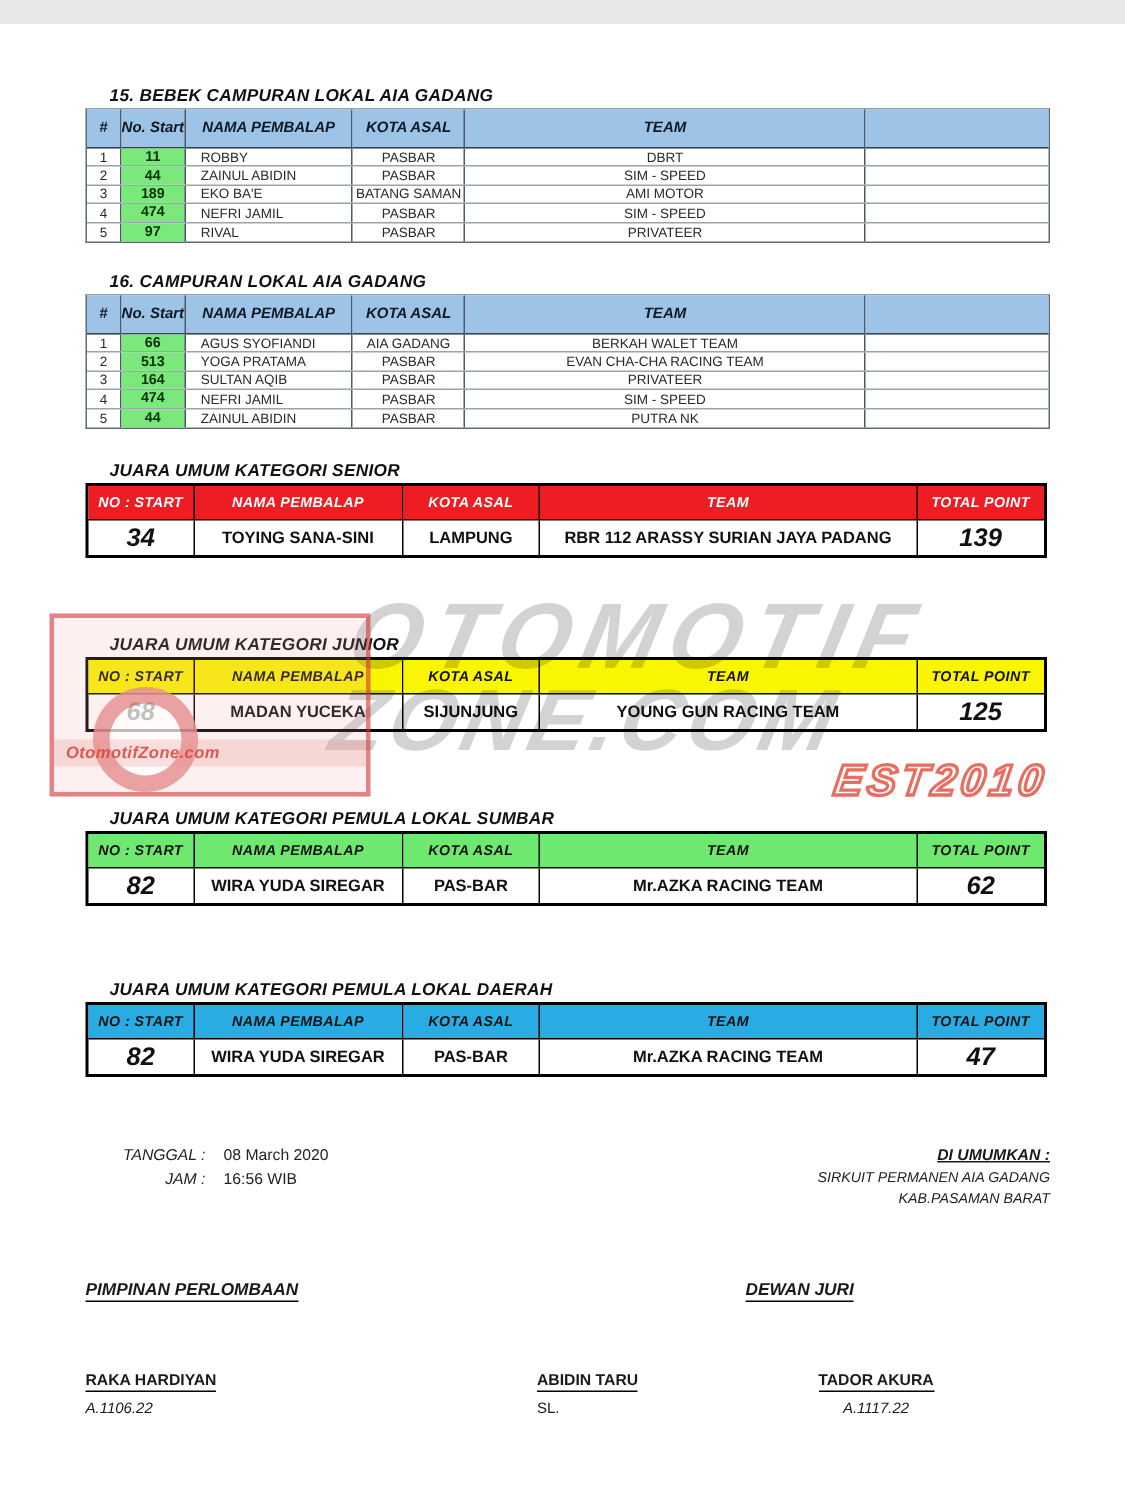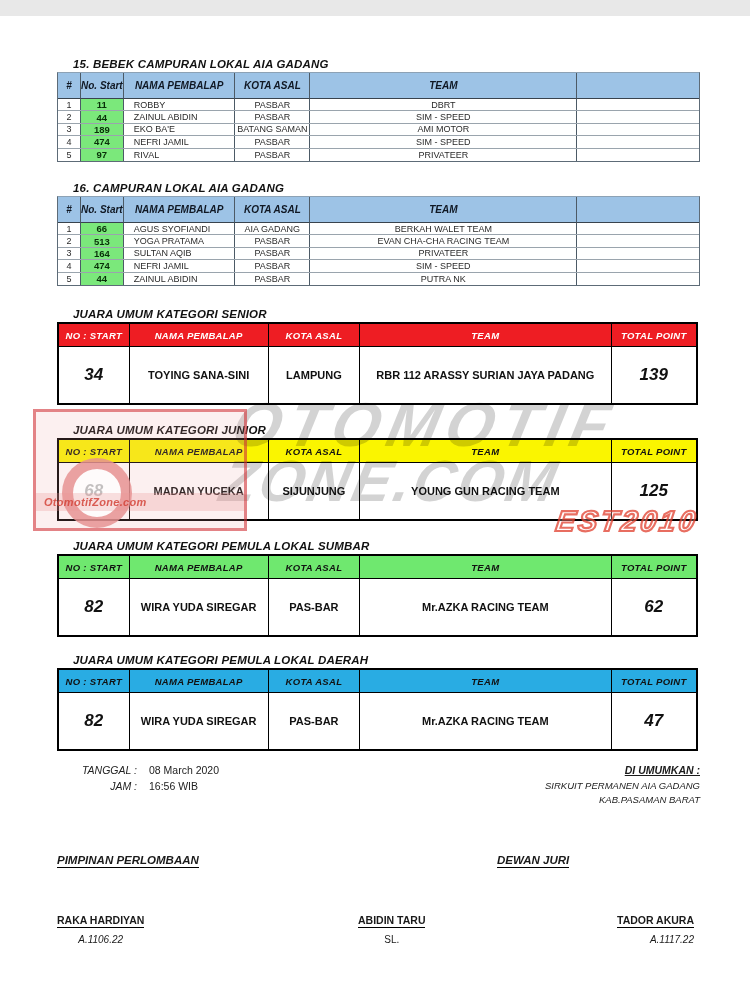--- a/index.html
+++ b/index.html
@@ -45,21 +45,21 @@
   .rdata .rcell{font-size:9px;color:#2a2a2a;}
   .rdata .c1{font-weight:bold;font-size:9.5px;color:#093009;}
   
   .csec{position:absolute;left:57px;width:641px;}
   .ctable{
     position:absolute;left:0;top:14px;width:641px;
     border:2px solid #000;box-sizing:border-box;
   }
   .crow{display:flex;width:100%;box-sizing:border-box;}
   .chead{height:22px;}
-  .cdata{height:57px;border-top:1.6px solid #000;}
+  .cdata{height:24px;border-top:1.6px solid #000;}
   .ccell{
     box-sizing:border-box;border-right:1.6px solid #000;
     display:flex;align-items:center;justify-content:center;
     overflow:hidden;white-space:nowrap;
   }
   .ccell:last-child{border-right:none;}
   .k0{width:71px;}
   .k1{width:140px;}
   .k2{width:92px;}
   .k3{width:253px;}
@@ -73,27 +73,27 @@
   .fl-label{width:80px;text-align:right;font-size:10.5px;font-style:italic;color:#222;}
   .fl-value{margin-left:12px;font-size:10.5px;color:#222;}
   .footer-right{position:absolute;left:400px;top:748px;width:300px;text-align:right;}
   .fr-title{font-size:10.5px;font-weight:bold;font-style:italic;text-decoration:underline;margin-bottom:4px;}
   .fr-line{font-size:9.5px;font-style:italic;margin-bottom:3px;color:#222;}
   
   .role{position:absolute;top:838px;font-size:11.5px;font-weight:bold;font-style:italic;white-space:nowrap;}
   .role span{border-bottom:1.6px solid #000;padding-bottom:1px;font-style:italic;}
   .role-left{left:57px;}
   .role-right{left:497px;}
-  .signer{position:absolute;top:894px;white-space:nowrap;text-align:center;}
+  .signer{position:absolute;top:894px;white-space:nowrap;}
   .signer-name{font-size:10.5px;font-weight:bold;display:inline-block;border-bottom:1.6px solid #000;padding-bottom:1px;}
   .signer-id{font-size:10px;margin-top:6px;}
   .id-italic{font-style:italic;}
   .signer-left{left:57px;}
   .signer-mid{left:358px;}
-  .signer-right{left:474px;width:220px;text-align:right;}
+  .signer-right{left:474px;width:220px;text-align:center;}
   
   .wm{position:absolute;pointer-events:none;z-index:30;}
   .wm-big{
     left:228px;top:378px;width:500px;
     font-weight:bold;font-style:italic;transform:skewX(-12deg);
     color:rgba(125,125,125,0.34);mix-blend-mode:multiply;line-height:1;
   }
   .wm-line1{font-size:62px;letter-spacing:7px;}
   .wm-line2{font-size:58px;letter-spacing:3px;margin-top:-4px;}
   .wm-est{

